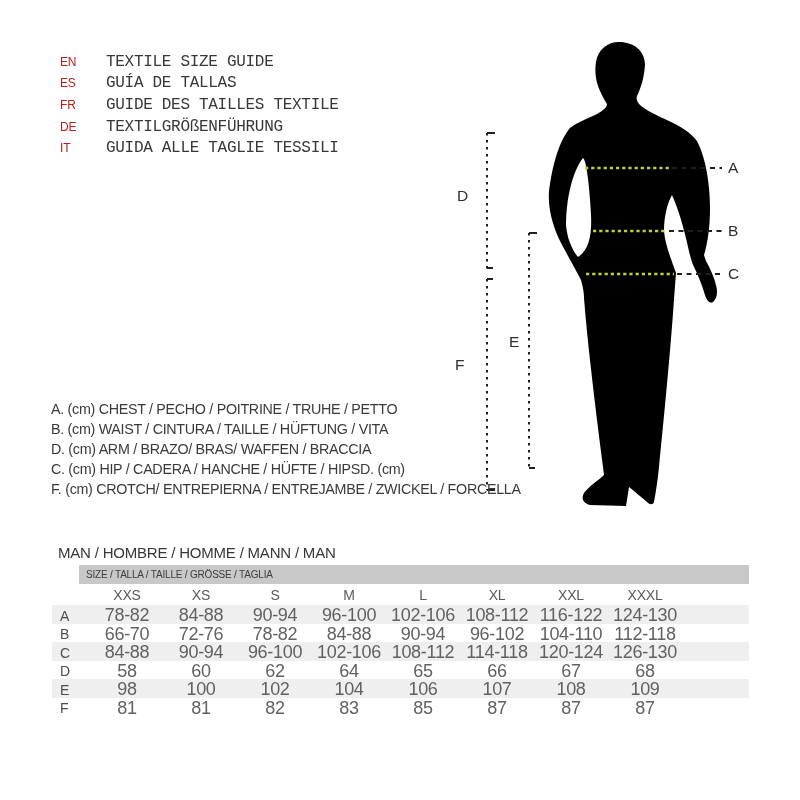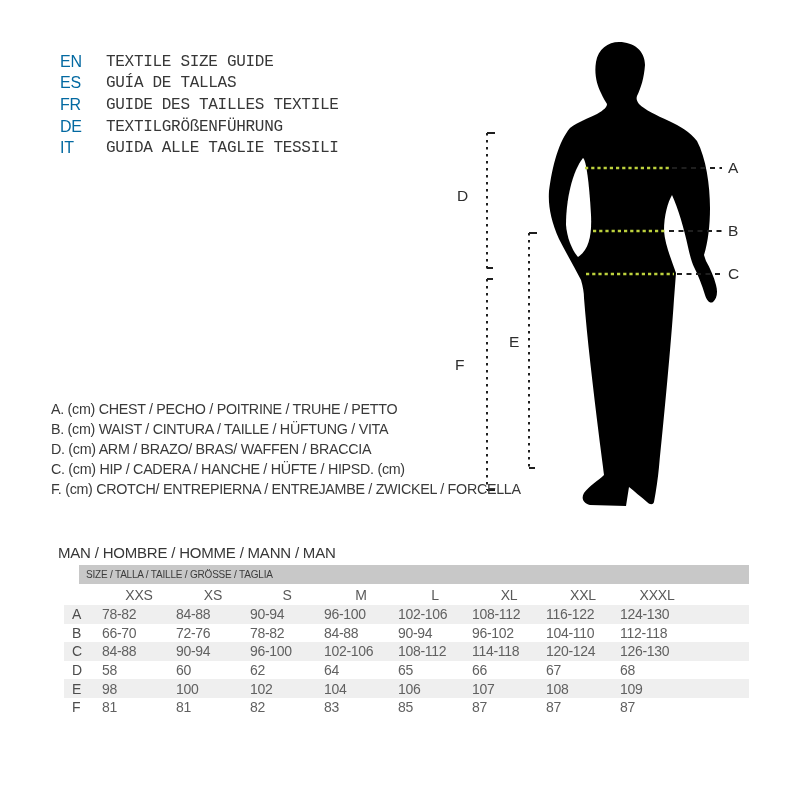--- a/index.html
+++ b/index.html
@@ -3,47 +3,47 @@
 <meta charset="utf-8">
 <style>
   html,body{margin:0;padding:0;background:#fff;}
   .canvas{
     position:relative;width:800px;height:800px;background:#ffffff;overflow:hidden;
     font-family:"Liberation Sans","DejaVu Sans",sans-serif;color:#3a3a3a;
   }
   
   .lang-block{position:absolute;left:60px;top:51px;}
   .lang-row{display:flex;height:21.6px;align-items:center;}
-  .lang-code{width:46px;font-size:16px;letter-spacing:-0.2px;color:#0369a1;}
+  .lang-code{width:46px;font-size:12px;letter-spacing:-0.2px;color:#b91c1c;}
   .lang-label{font-size:16px;letter-spacing:-0.3px;color:#373737;white-space:nowrap;font-family:Liberation Mono, monospace;}
   
   .figure{position:absolute;left:0;top:0;width:800px;height:560px;}
   .figure svg{position:absolute;left:440px;top:30px;}
   .fig-label{position:absolute;font-size:15.5px;color:#2e2e2e;letter-spacing:0;}
   .lblA{left:728px;top:159px;}
   .lblB{left:728px;top:222px;}
   .lblC{left:728px;top:265px;}
   .lblD{left:457px;top:187px;}
   .lblE{left:509px;top:333px;}
   .lblF{left:455px;top:356px;}
   
   .legend{position:absolute;left:51px;top:401px;}
   .legend-line{height:20px;font-size:14.3px;letter-spacing:-0.3px;color:#3a3a3a;white-space:nowrap;}
   .gender-line{position:absolute;left:58px;top:544px;font-size:15px;letter-spacing:-0.2px;color:#373737;}
   
   .table-wrap{position:absolute;left:52px;top:565px;width:697px;}
   .tbl-caption{height:19px;line-height:19px;background:#c8c8c8;color:#3c3c3c;
     font-size:10px;letter-spacing:-0.2px;padding-left:7px;margin-left:27px;}
-  .tbl-grid{display:grid;grid-template-columns:38px repeat(8,74px) 1fr;align-items:center;margin-left:12px;}
+  .tbl-grid{display:grid;grid-template-columns:38px repeat(8,74px) 1fr;align-items:center;}
   .tbl-head{height:21px;}
   .tbl-row{height:18.6px;}
   .tbl-row.alt{background:#efefef;}
   .th-cell{font-size:14px;color:#595959;text-align:center;letter-spacing:-0.2px;}
   .row-label{font-size:14px;color:#4d4d4d;padding-left:8px;letter-spacing:-0.2px;}
-  .td-cell{font-size:14px;color:#616161;text-align:left;letter-spacing:-0.3px;}
+  .td-cell{font-size:18px;color:#616161;text-align:center;letter-spacing:-0.3px;}
 </style>
 </head>
 <body>
 
 <div class="canvas">
 
   <section class="lang-block" id="lang-block">
       <div class="lang-row">
     <span class="lang-code">EN</span>
     <span class="lang-label">TEXTILE SIZE GUIDE</span>

